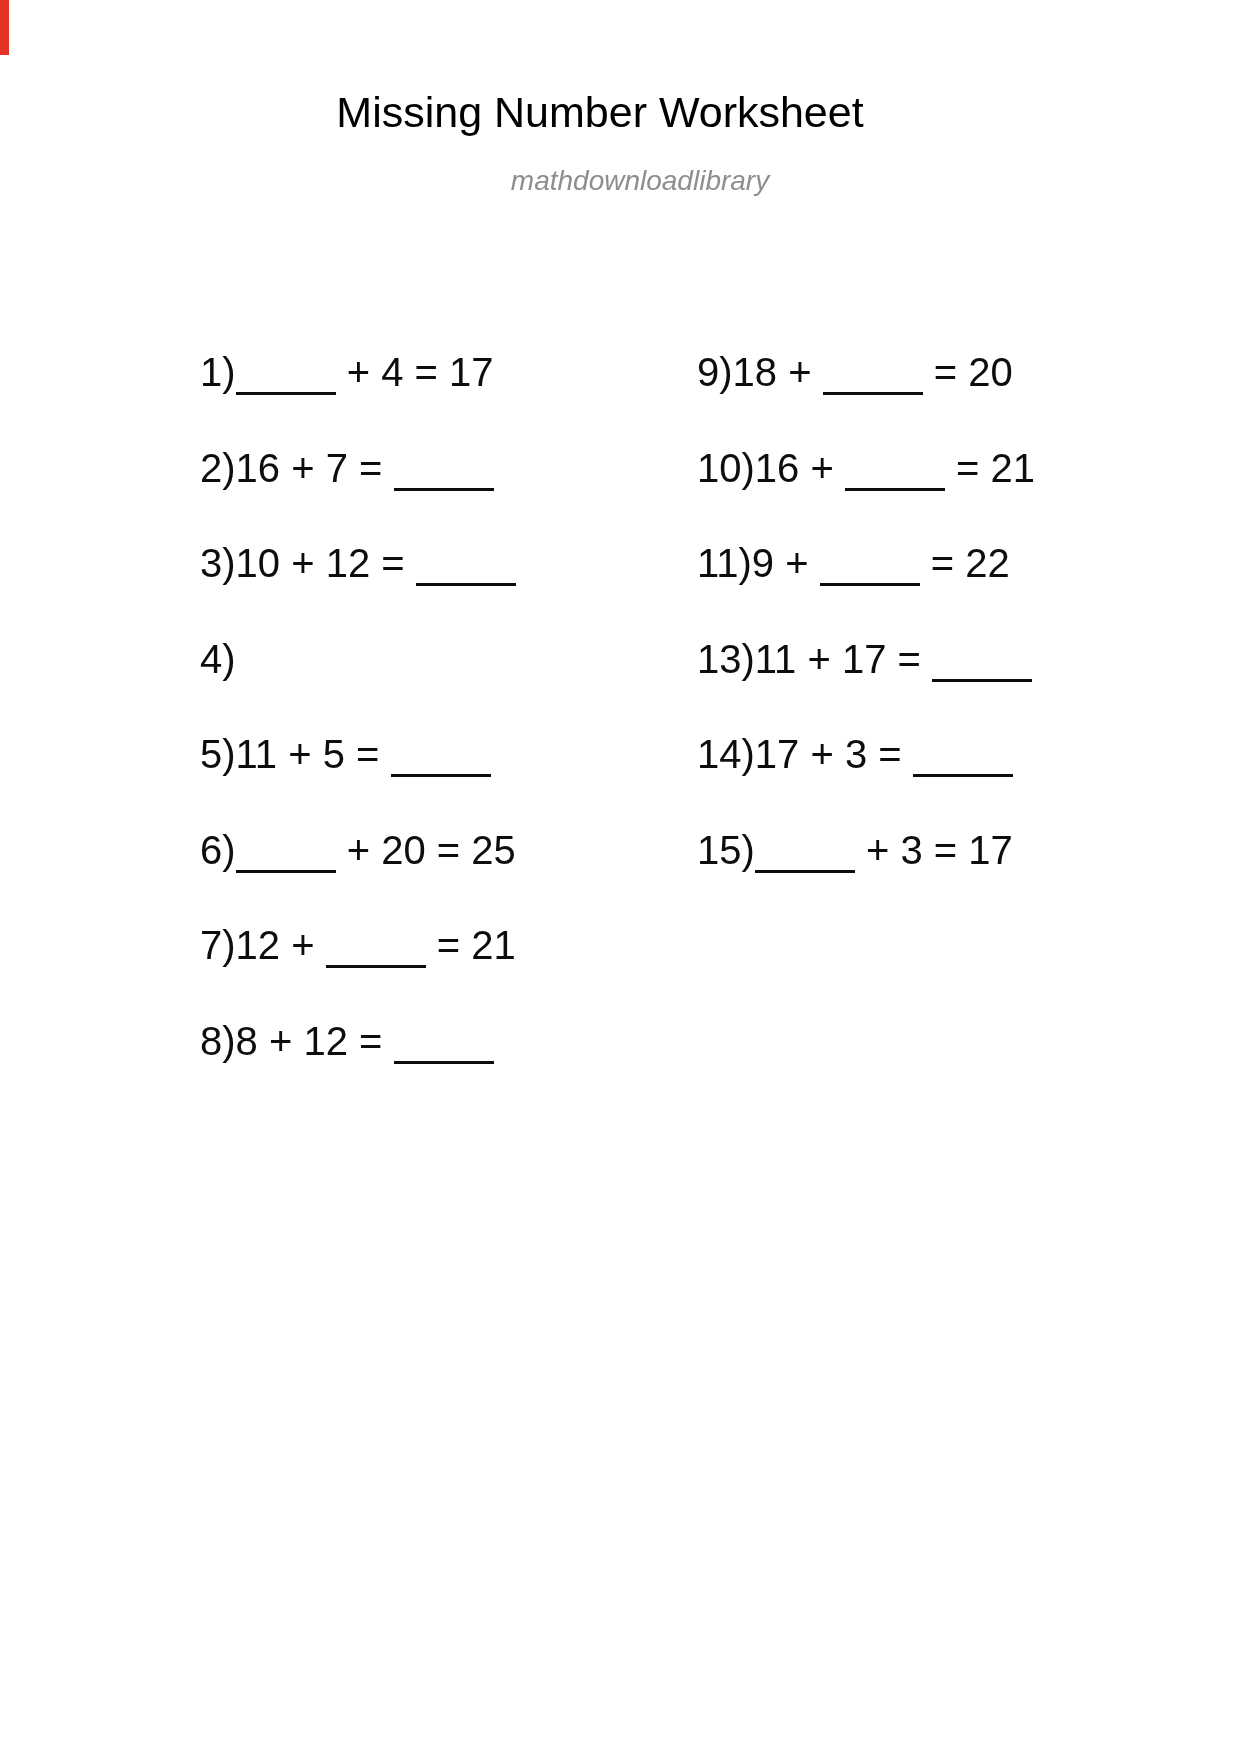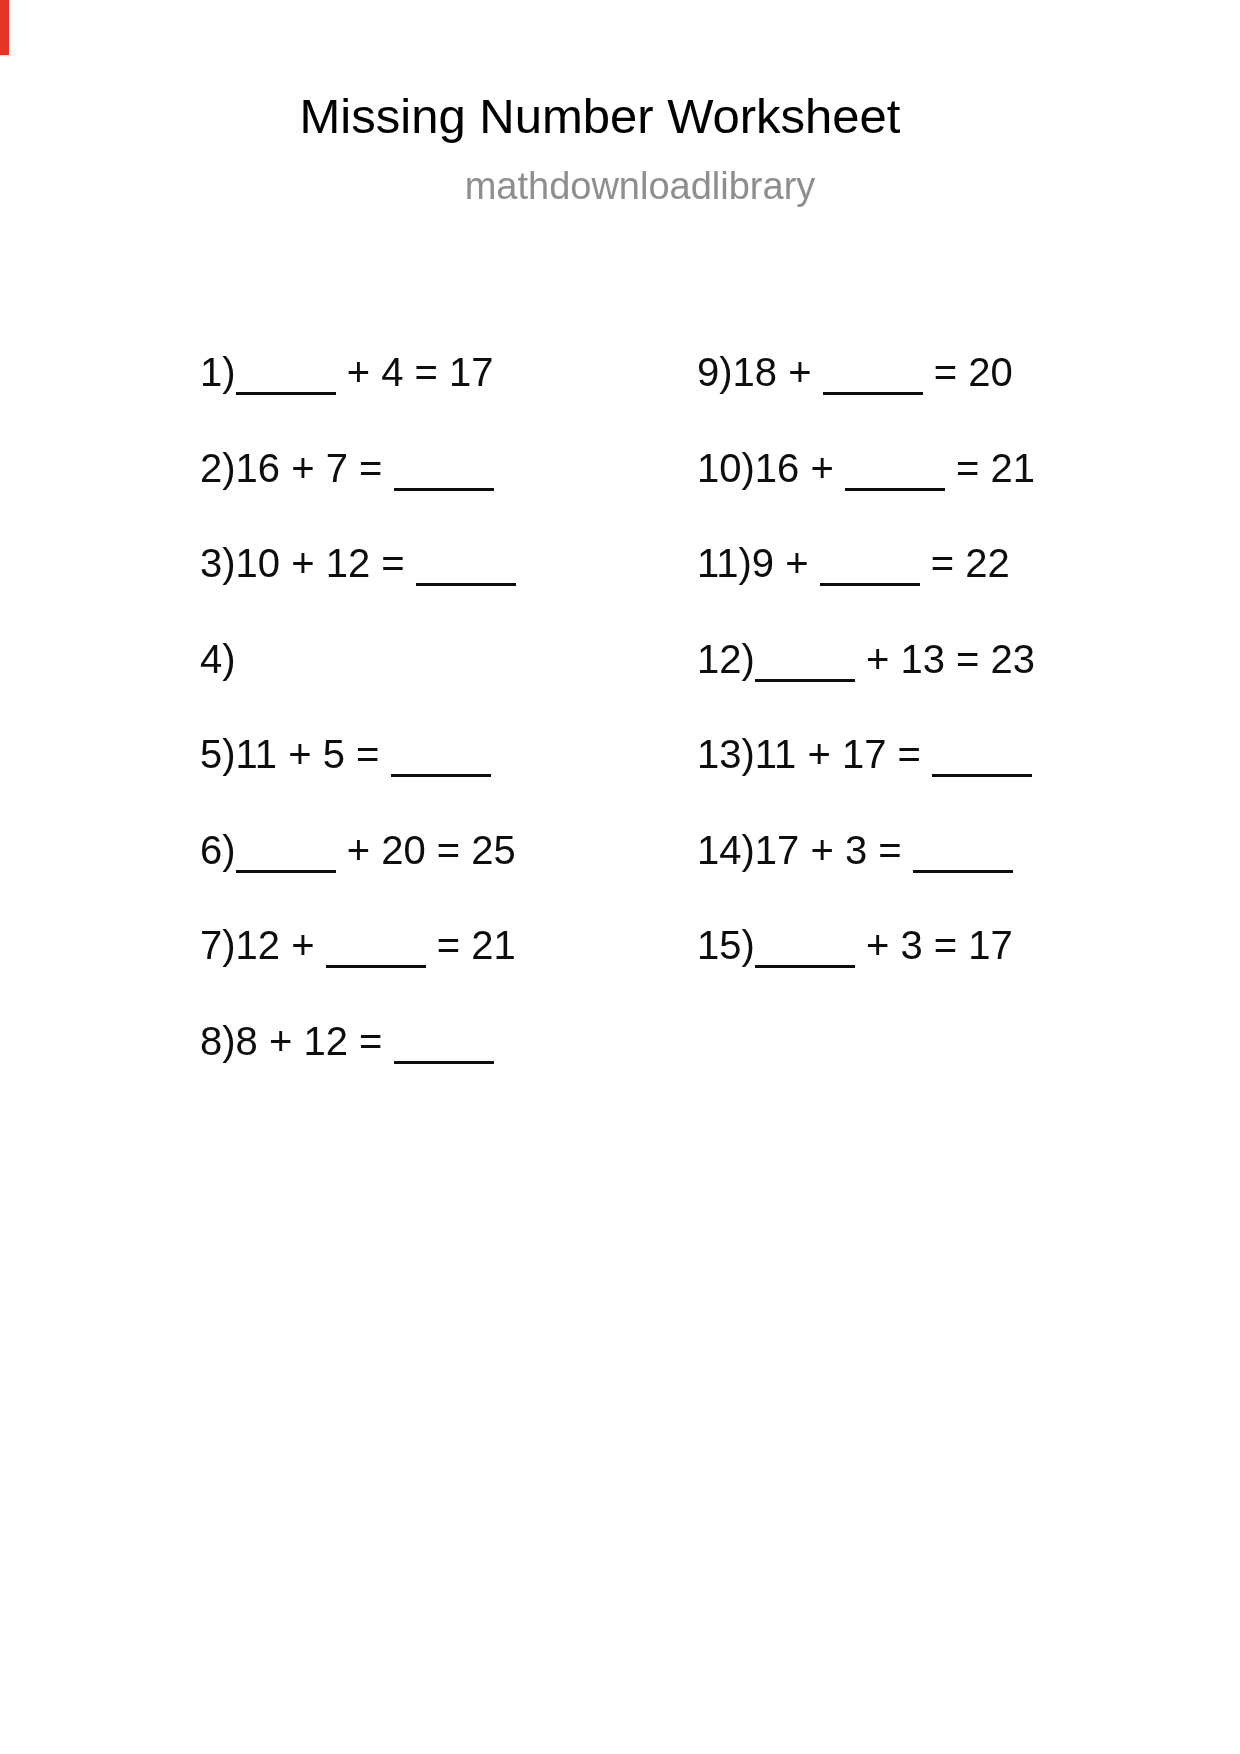--- a/index.html
+++ b/index.html
@@ -21,35 +21,36 @@
     top: 0;
     width: 9px;
     height: 55px;
   }
   .title {
     position: absolute;
     top: 88px;
     left: 0;
     width: 1200px;
     text-align: center;
-    font-size: 49px;
+    font-size: 43px;
     font-weight: 400;
     color: #000000;
     white-space: nowrap;
   }
   .subtitle {
     position: absolute;
     top: 165px;
     left: 40px;
     width: 1200px;
     text-align: center;
-    font-size: 38px;
+    font-size: 28px;
     font-weight: 400;
     color: #8e8e8e;
     white-space: nowrap;
+    font-style: italic;
   }
   .col {
     position: absolute;
     top: 325px;
   }
   .col-left  { left: 200px; }
   .col-right { left: 697px; }
   .problem {
     height: 95.5px;
     display: flex;
@@ -80,18 +81,17 @@
       <div class="problem"><span>4)</span> </div>
       <div class="problem"><span>5)</span> <span><span>11 + 5 = </span><span class="blank"></span></span></div>
       <div class="problem"><span>6)</span> <span><span class="blank"></span><span> + 20 = 25</span></span></div>
       <div class="problem"><span>7)</span> <span><span>12 + </span><span class="blank"></span><span> = 21</span></span></div>
       <div class="problem"><span>8)</span> <span><span>8 + 12 = </span><span class="blank"></span></span></div>
     </div>
   <div class="col col-right">
       <div class="problem"><span>9)</span> <span><span>18 + </span><span class="blank"></span><span> = 20</span></span></div>
       <div class="problem"><span>10)</span> <span><span>16 + </span><span class="blank"></span><span> = 21</span></span></div>
       <div class="problem"><span>11)</span> <span><span>9 + </span><span class="blank"></span><span> = 22</span></span></div>
-      <div class="problem"><span>12)</span> <span><span class="blank"></span><span> + 13 = 23</span></span></div>
       <div class="problem"><span>13)</span> <span><span>11 + 17 = </span><span class="blank"></span></span></div>
       <div class="problem"><span>14)</span> <span><span>17 + 3 = </span><span class="blank"></span></span></div>
       <div class="problem"><span>15)</span> <span><span class="blank"></span><span> + 3 = 17</span></span></div>
     </div>
 </div>
 
 </body></html>

